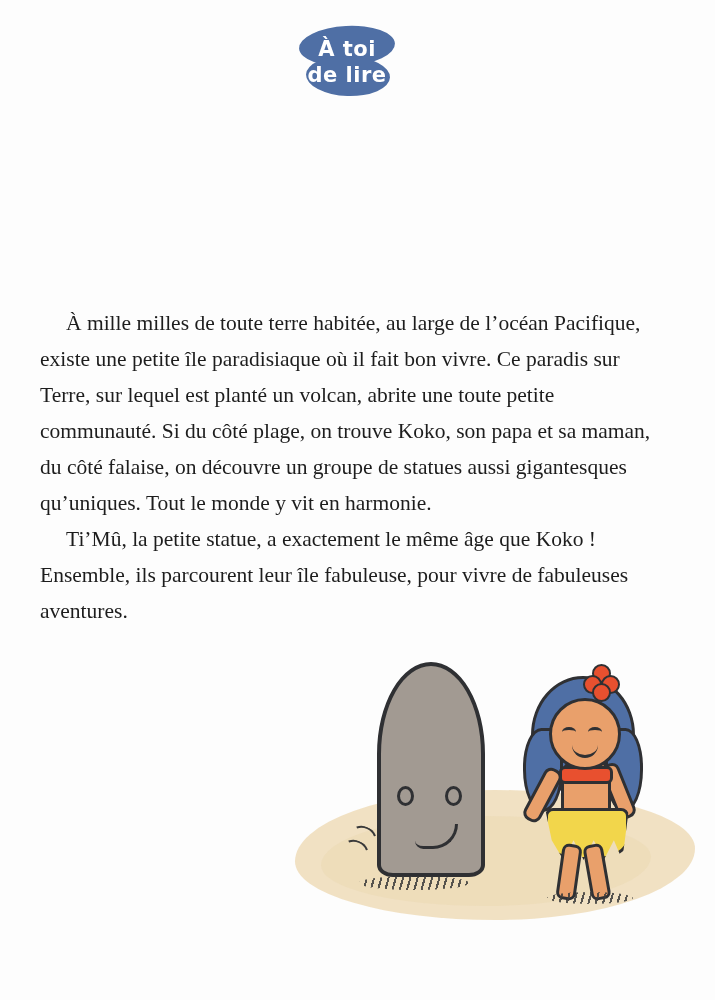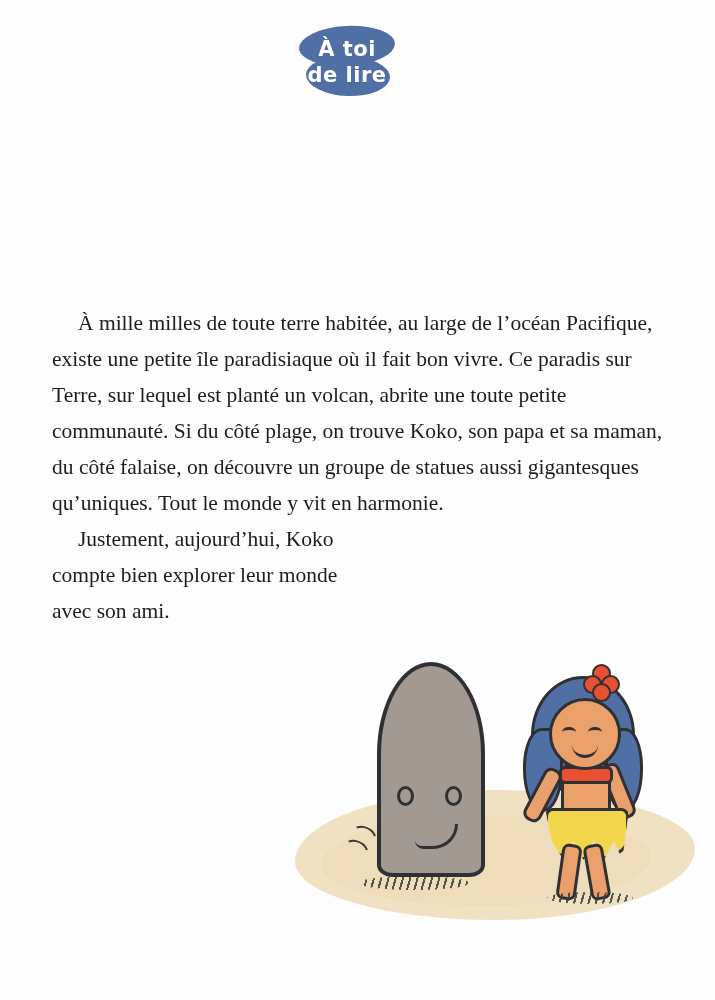--- a/index.html
+++ b/index.html
@@ -72,21 +72,21 @@
     font-weight: bold;
     font-size: 54px;
     letter-spacing: 2px;
     line-height: 62px;
   }
 
   
   .body-text {
     position: absolute;
     top: 305px;
-    left: 52px;
+    left: 40px;
     width: 620px;
     font-family: "Liberation Serif", serif;
     font-size: 21.5px;
     line-height: 36px;
     color: #1d1d1d;
     text-align: left;
   }
   .body-text p {
     margin: 0;
     text-indent: 26px;
@@ -255,21 +255,21 @@
       <div class="blob b1"></div>
       <div class="blob b2"></div>
       <div class="badge-line l1">À toi</div>
       <div class="badge-line l2">de lire</div>
     </div>
   </div>
 
 
   <div class="body-text">
     <p>À mille milles de toute terre habitée, au large de l’océan Pacifique, existe une petite île paradisiaque où il fait bon vivre. Ce paradis sur Terre, sur lequel est planté un volcan, abrite une toute petite communauté. Si du côté plage, on trouve Koko, son papa et sa maman, du côté falaise, on découvre un groupe de statues aussi gigantesques qu’uniques. Tout le monde y vit en harmonie.</p>
-    <p class="narrow">Justement, aujourd’hui, Koko compte bien explorer leur monde avec son ami.</p>
+    <p>Ti’Mû, la petite statue, a exactement le même âge que Koko ! Ensemble, ils parcourent leur île fabuleuse, pour vivre de fabuleuses aventures.</p>
   </div>
 
   <div class="illus">
     <div class="sand"></div>
     <div class="sand s2"></div>
 
     <div class="statue">
       <div class="eye left"></div>
       <div class="eye right"></div>
       <div class="mouth"></div>

